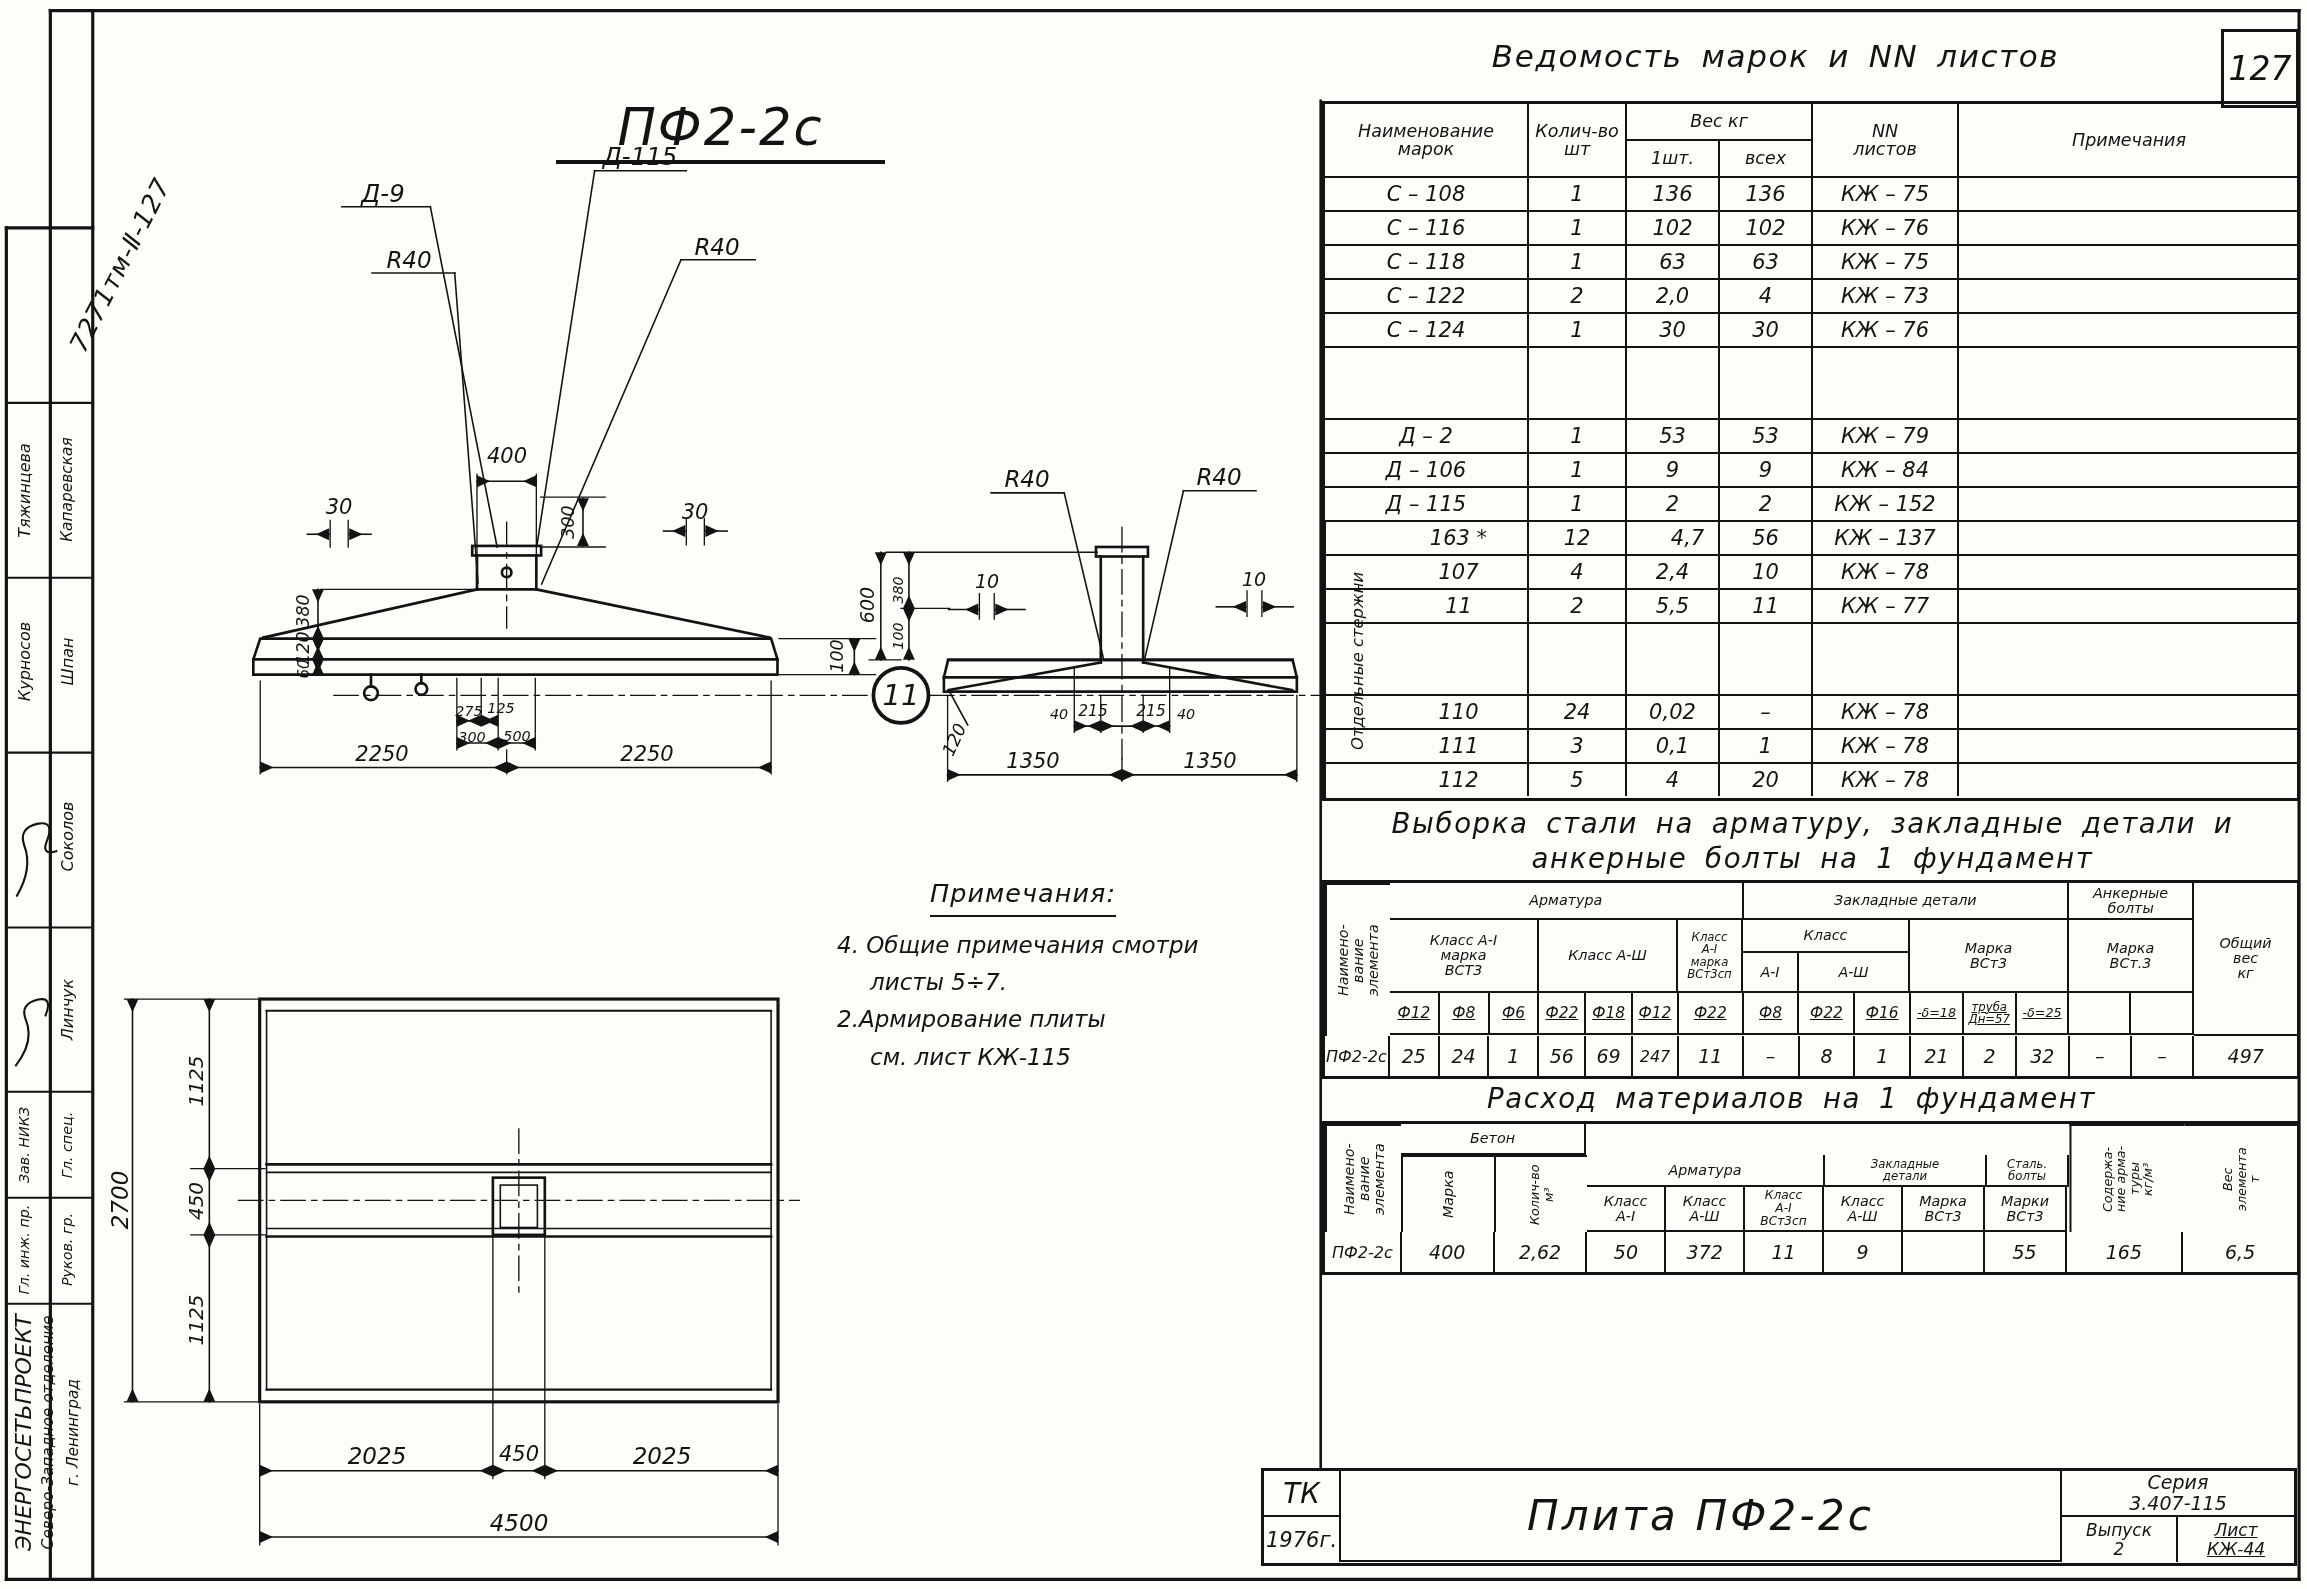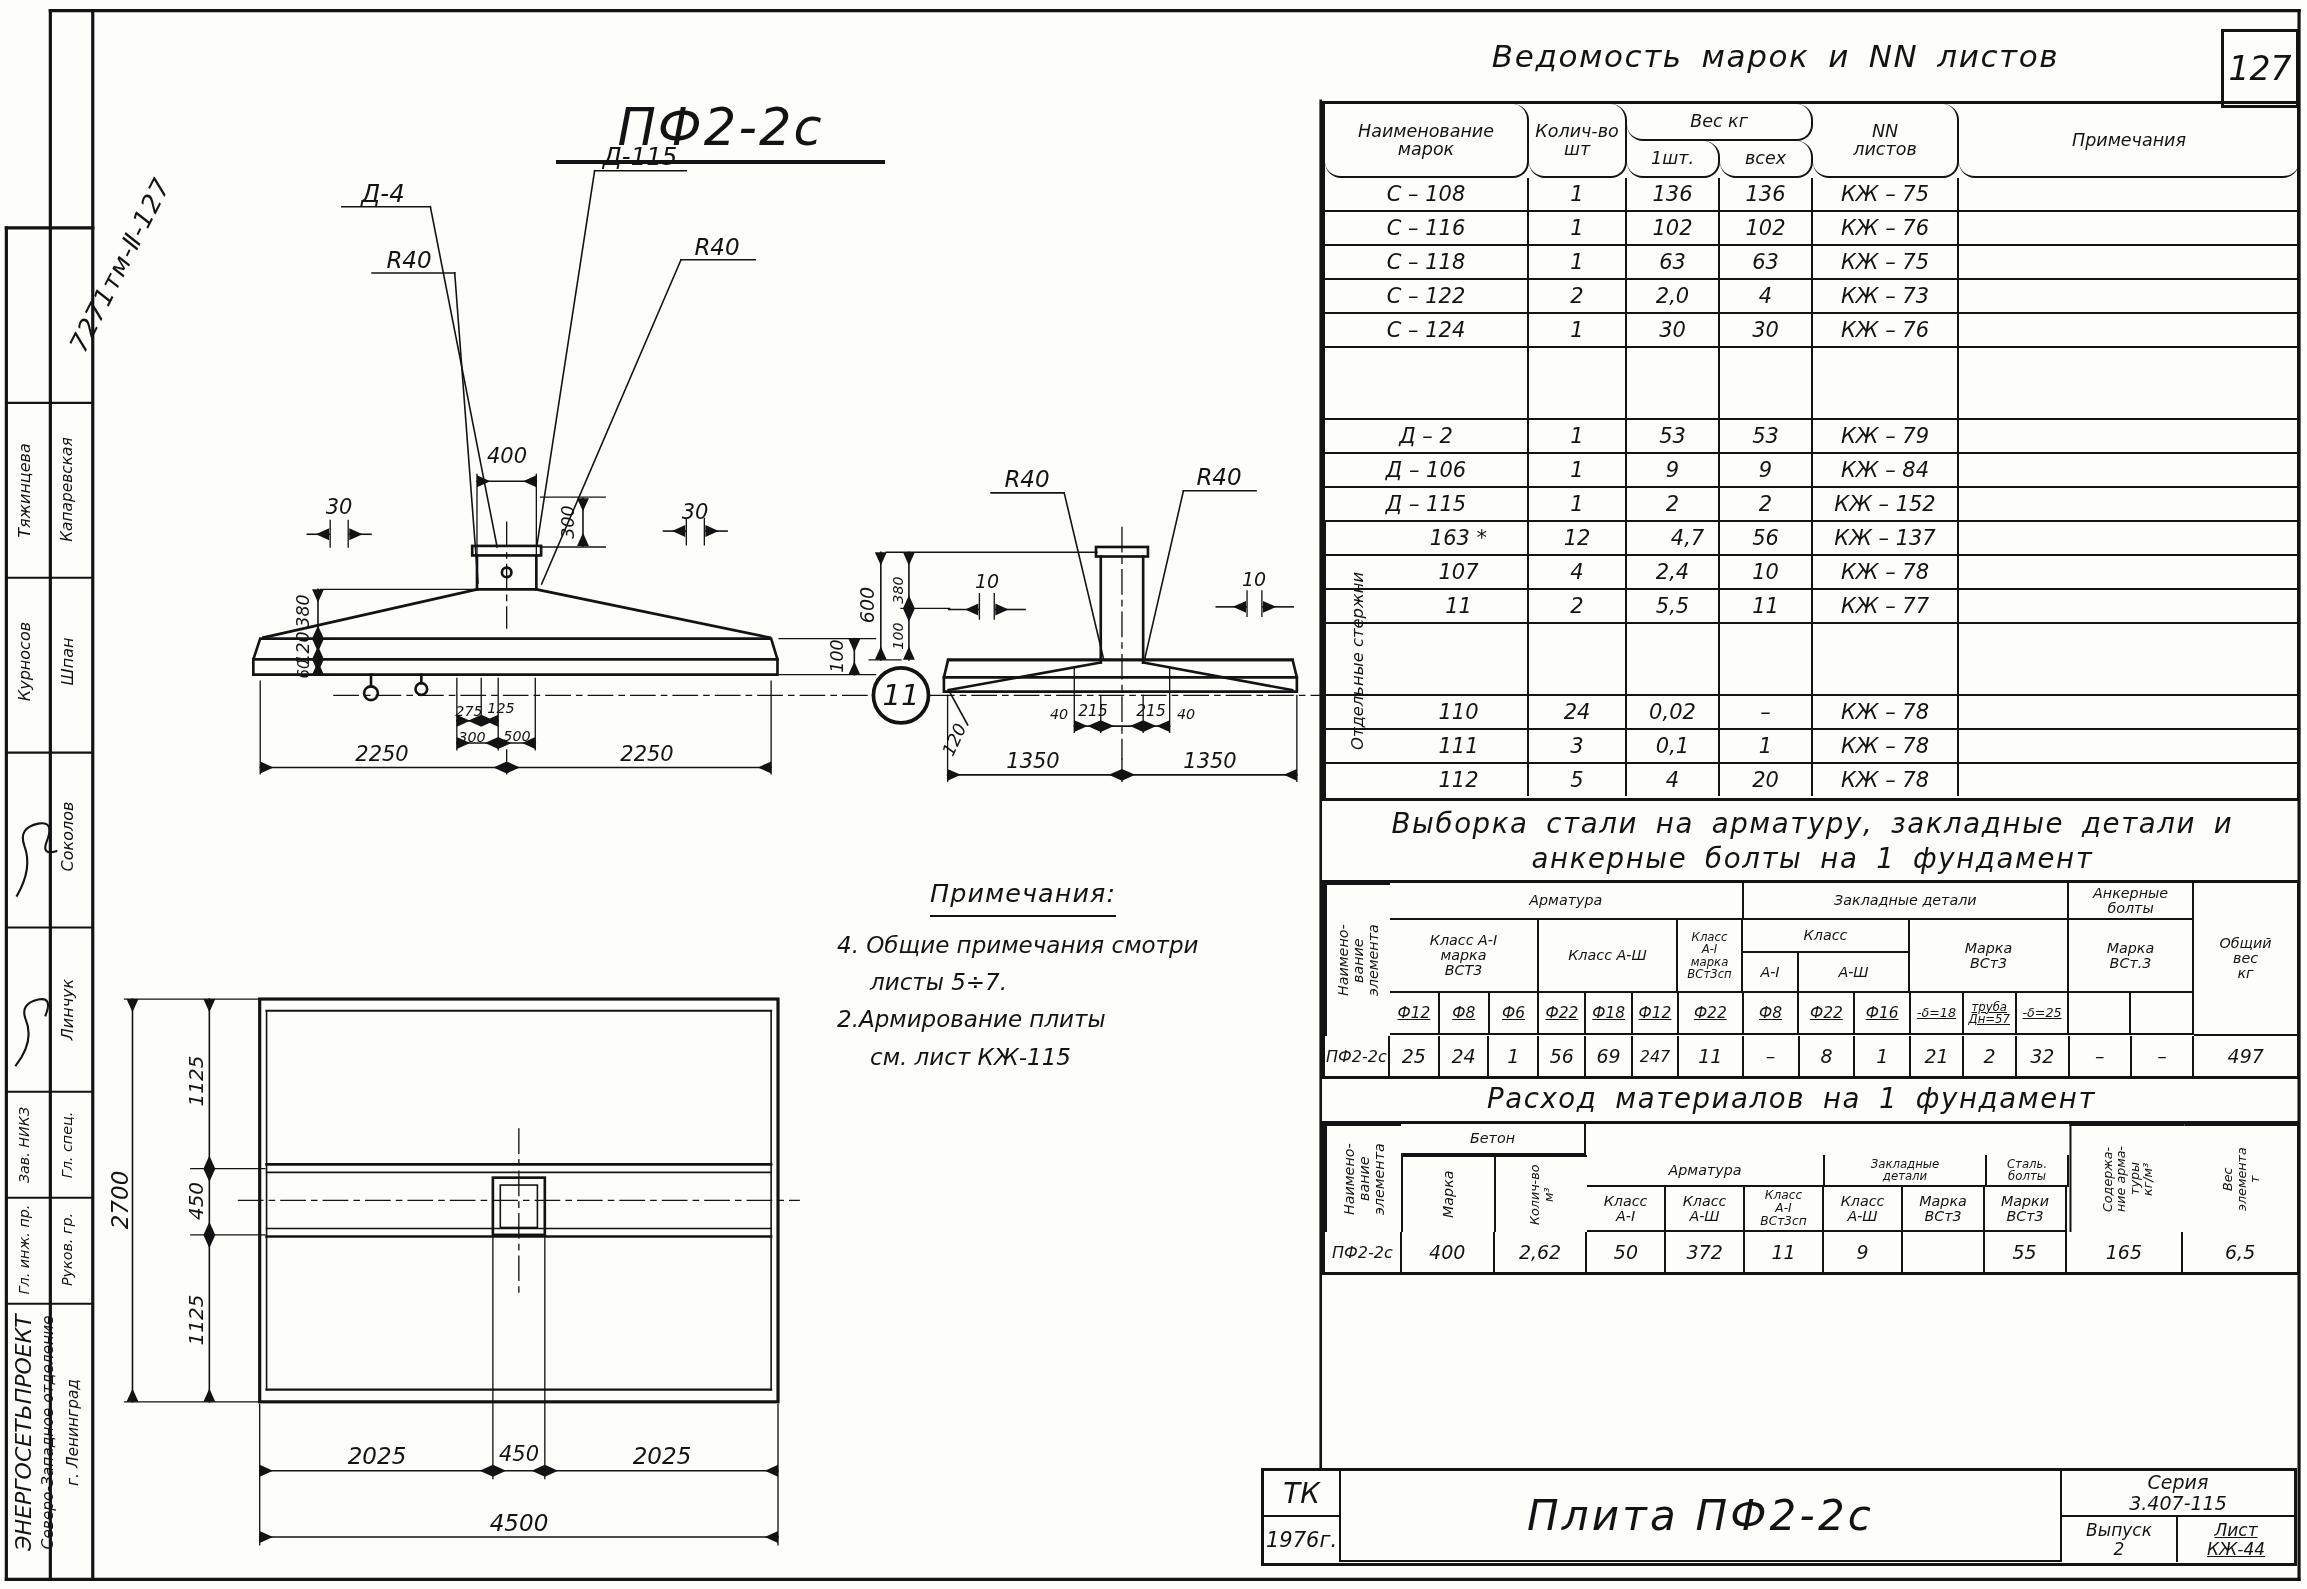--- a/index.html
+++ b/index.html
@@ -14,21 +14,21 @@
   
   .tbl{position:absolute;border:3.2px solid #131313;box-sizing:border-box;}
   .hc,.c{box-sizing:border-box;border-right:2.1px solid #131313;border-bottom:2.1px solid #131313;
         display:flex;align-items:center;justify-content:center;text-align:center;
         white-space:pre-line;overflow:hidden;}
   .nbr{border-right:none!important;}
   .nbb{border-bottom:none!important;}
   .rotv{writing-mode:vertical-rl;transform:rotate(180deg);}
   #t1{display:grid;grid-template-columns:204px 98px 93px 93px 146px 340px;
       grid-template-rows:37px 37px 34px 34px 34px 34px 34px 72px 34px 34px 34px 34px 34px 34px 72px 34px 34px 32px;}
-  #t1 .hc{font-size:17.5px;line-height:1.05;border-radius:16px;}
+  #t1 .hc{font-size:17.5px;line-height:1.05;}
   #t1 .c{font-size:21px;}
   .ttl{position:absolute;text-align:center;letter-spacing:1.6px;word-spacing:7.4px;}
   #t2 .hc{font-size:14.3px;line-height:1.05;}
   #t2 .dia{font-size:15.4px;text-decoration:underline;}
   #t2 .c{font-size:19px;}
   #t3 .hc{font-size:14.3px;line-height:1.05;}
   #t3 .c{font-size:19px;}
   .flexr{display:flex;}
   #notes{position:absolute;left:837px;top:873px;width:488px;font-size:23px;line-height:1.62;}
   #notes .nh{margin-left:93px;margin-bottom:9.5px;font-size:25.4px;border-bottom:2.6px solid #131313;
@@ -531,21 +531,21 @@
         </div>
         <div class="hc nbb nbr" style="width:116px;flex-direction:column;font-size:17px;line-height:1.1;text-decoration:underline;">
           <span>Лист</span>
           <span>КЖ-44</span>
         </div>
       </div>
     </div>
   </div>
 
   <div id="anno">
-      <span class="anno" style="left: 383px; top: 194px; font-size: 24.4px;">Д-4</span>
+      <span class="anno" style="left: 383px; top: 194px; font-size: 24.4px;">Д-9</span>
       <span class="anno" style="left: 640px; top: 157px; font-size: 24.4px;">Д-115</span>
       <span class="anno" style="left: 409px; top: 260px; font-size: 23px;">R40</span>
       <span class="anno" style="left: 717px; top: 247px; font-size: 23px;">R40</span>
       <span class="anno" style="left: 1027px; top: 479px; font-size: 23px;">R40</span>
       <span class="anno" style="left: 1219px; top: 477px; font-size: 23px;">R40</span>
       <span class="anno" style="left: 507px; top: 456px; font-size: 21px;">400</span>
       <span class="anno" style="left: 339px; top: 507px; font-size: 21px;">30</span>
       <span class="anno" style="left: 695px; top: 512px; font-size: 21px;">30</span>
       <span class="anno" style="left: 987px; top: 581px; font-size: 19px;">10</span>
       <span class="anno" style="left: 1254px; top: 579px; font-size: 19px;">10</span>

